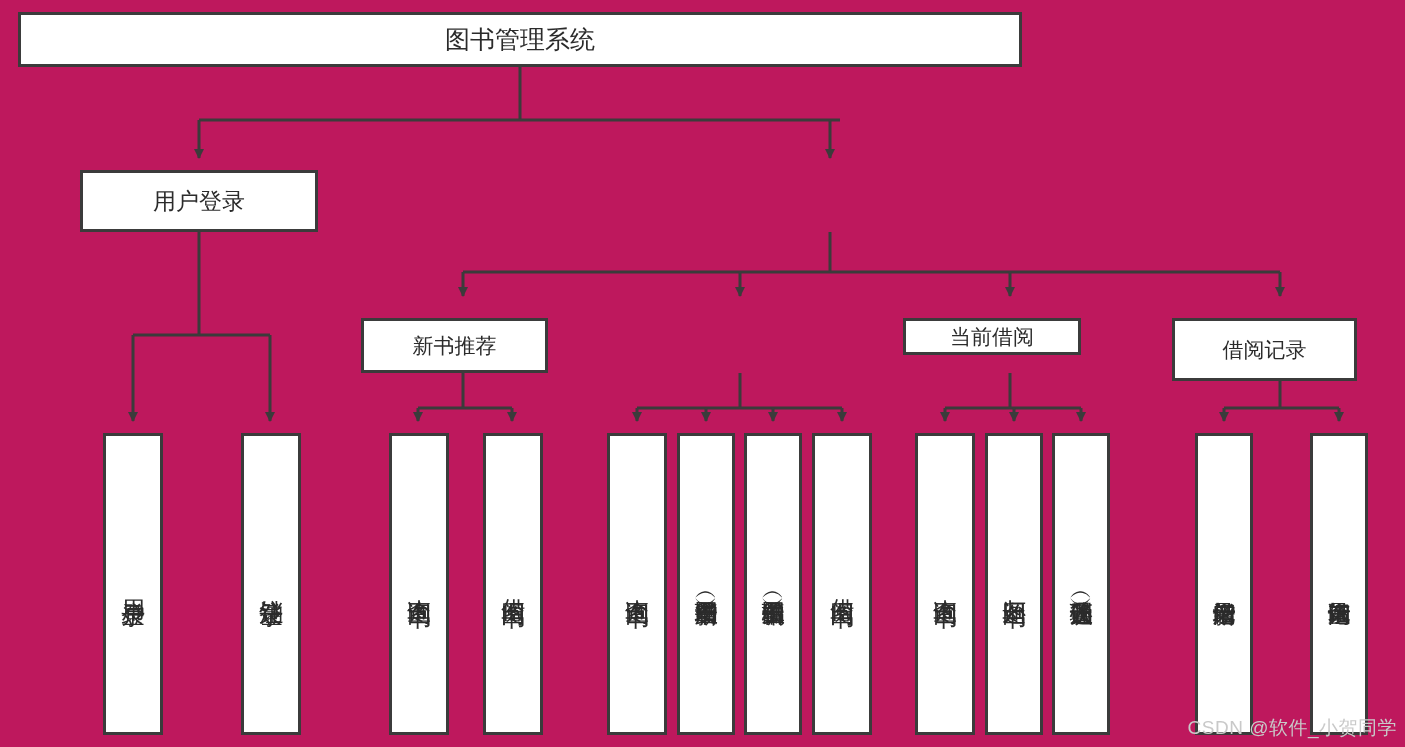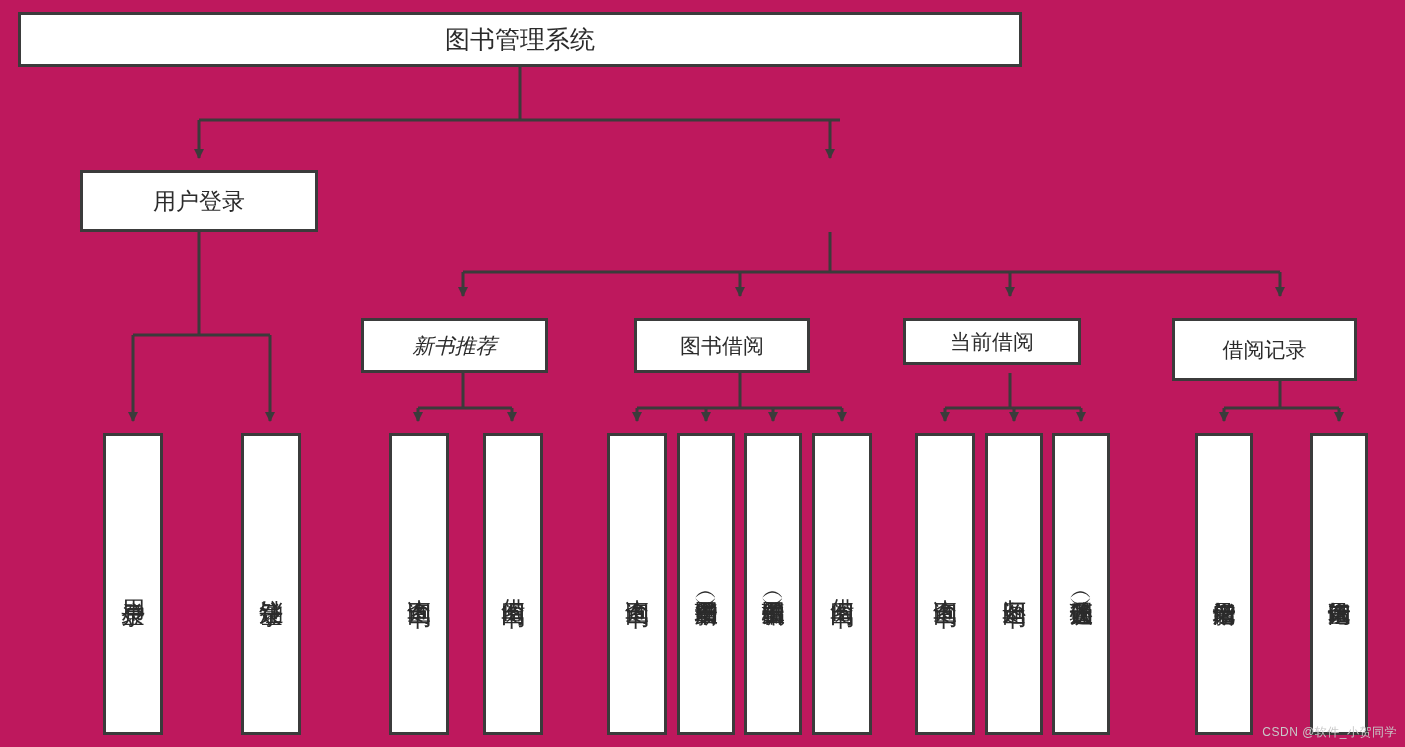--- a/index.html
+++ b/index.html
@@ -12,21 +12,21 @@
   .node.root{font-size:25px;}
   .node.lvl1{font-size:23px;}
   .node.lvl2{font-size:21px;}
 
   .leaf{position:absolute;box-sizing:border-box;border:3px solid #3b3b3b;background:#ffffff;
         display:flex;align-items:center;justify-content:center;color:#2b2b2b;}
   .leaf span{writing-mode:vertical-rl;text-orientation:upright;
              font-size:24px;line-height:1.18;letter-spacing:2px;white-space:nowrap;}
   .leaf.tall span{font-size:23px;line-height:1.1;letter-spacing:0px;}
 
-  .watermark{position:absolute;right:8px;bottom:6px;color:#c9c9c9;font-size:12px;
+  .watermark{position:absolute;right:8px;bottom:6px;color:#c9c9c9;font-size:19px;
              letter-spacing:.5px;white-space:nowrap;}
 </style>
 </head>
 <body>
 
 <div id="canvas">
 
   <svg id="wires" viewBox="0 0 1405 747">
     <defs>
       <marker id="arw" markerWidth="12" markerHeight="12" refX="9" refY="5" orient="auto" markerUnits="userSpaceOnUse">
@@ -78,27 +78,24 @@
   </svg>
 
   <div class="node root" style="left:18px;top:12px;width:1004px;height:55px;">
     <span>图书管理系统</span>
   </div>
 
   <div class="node lvl1" style="left:80px;top:170px;width:238px;height:62px;">
     <span>用户登录</span>
   </div>
 
-  <div class="node lvl2" style="left:361px;top:318px;width:187px;height:55px;font-style:italic;">
+  <div class="node lvl2" style="left:361px;top:318px;width:187px;height:55px;">
     <span>新书推荐</span>
   </div>
-  <div class="node lvl2" style="left:634px;top:318px;width:176px;height:55px;">
-    <span>图书借阅</span>
-  </div>
-  <div class="node lvl2" style="left:903px;top:318px;width:178px;height:47px;">
+  <div class="node lvl2" style="left:903px;top:318px;width:178px;height:37px;">
     <span>当前借阅</span>
   </div>
   <div class="node lvl2" style="left:1172px;top:318px;width:185px;height:63px;">
     <span>借阅记录</span>
   </div>
 
   <div class="leaf" style="left:103px;top:433px;width:60px;height:302px;">
     <span>用户登录</span>
   </div>
   <div class="leaf" style="left:241px;top:433px;width:60px;height:302px;">

